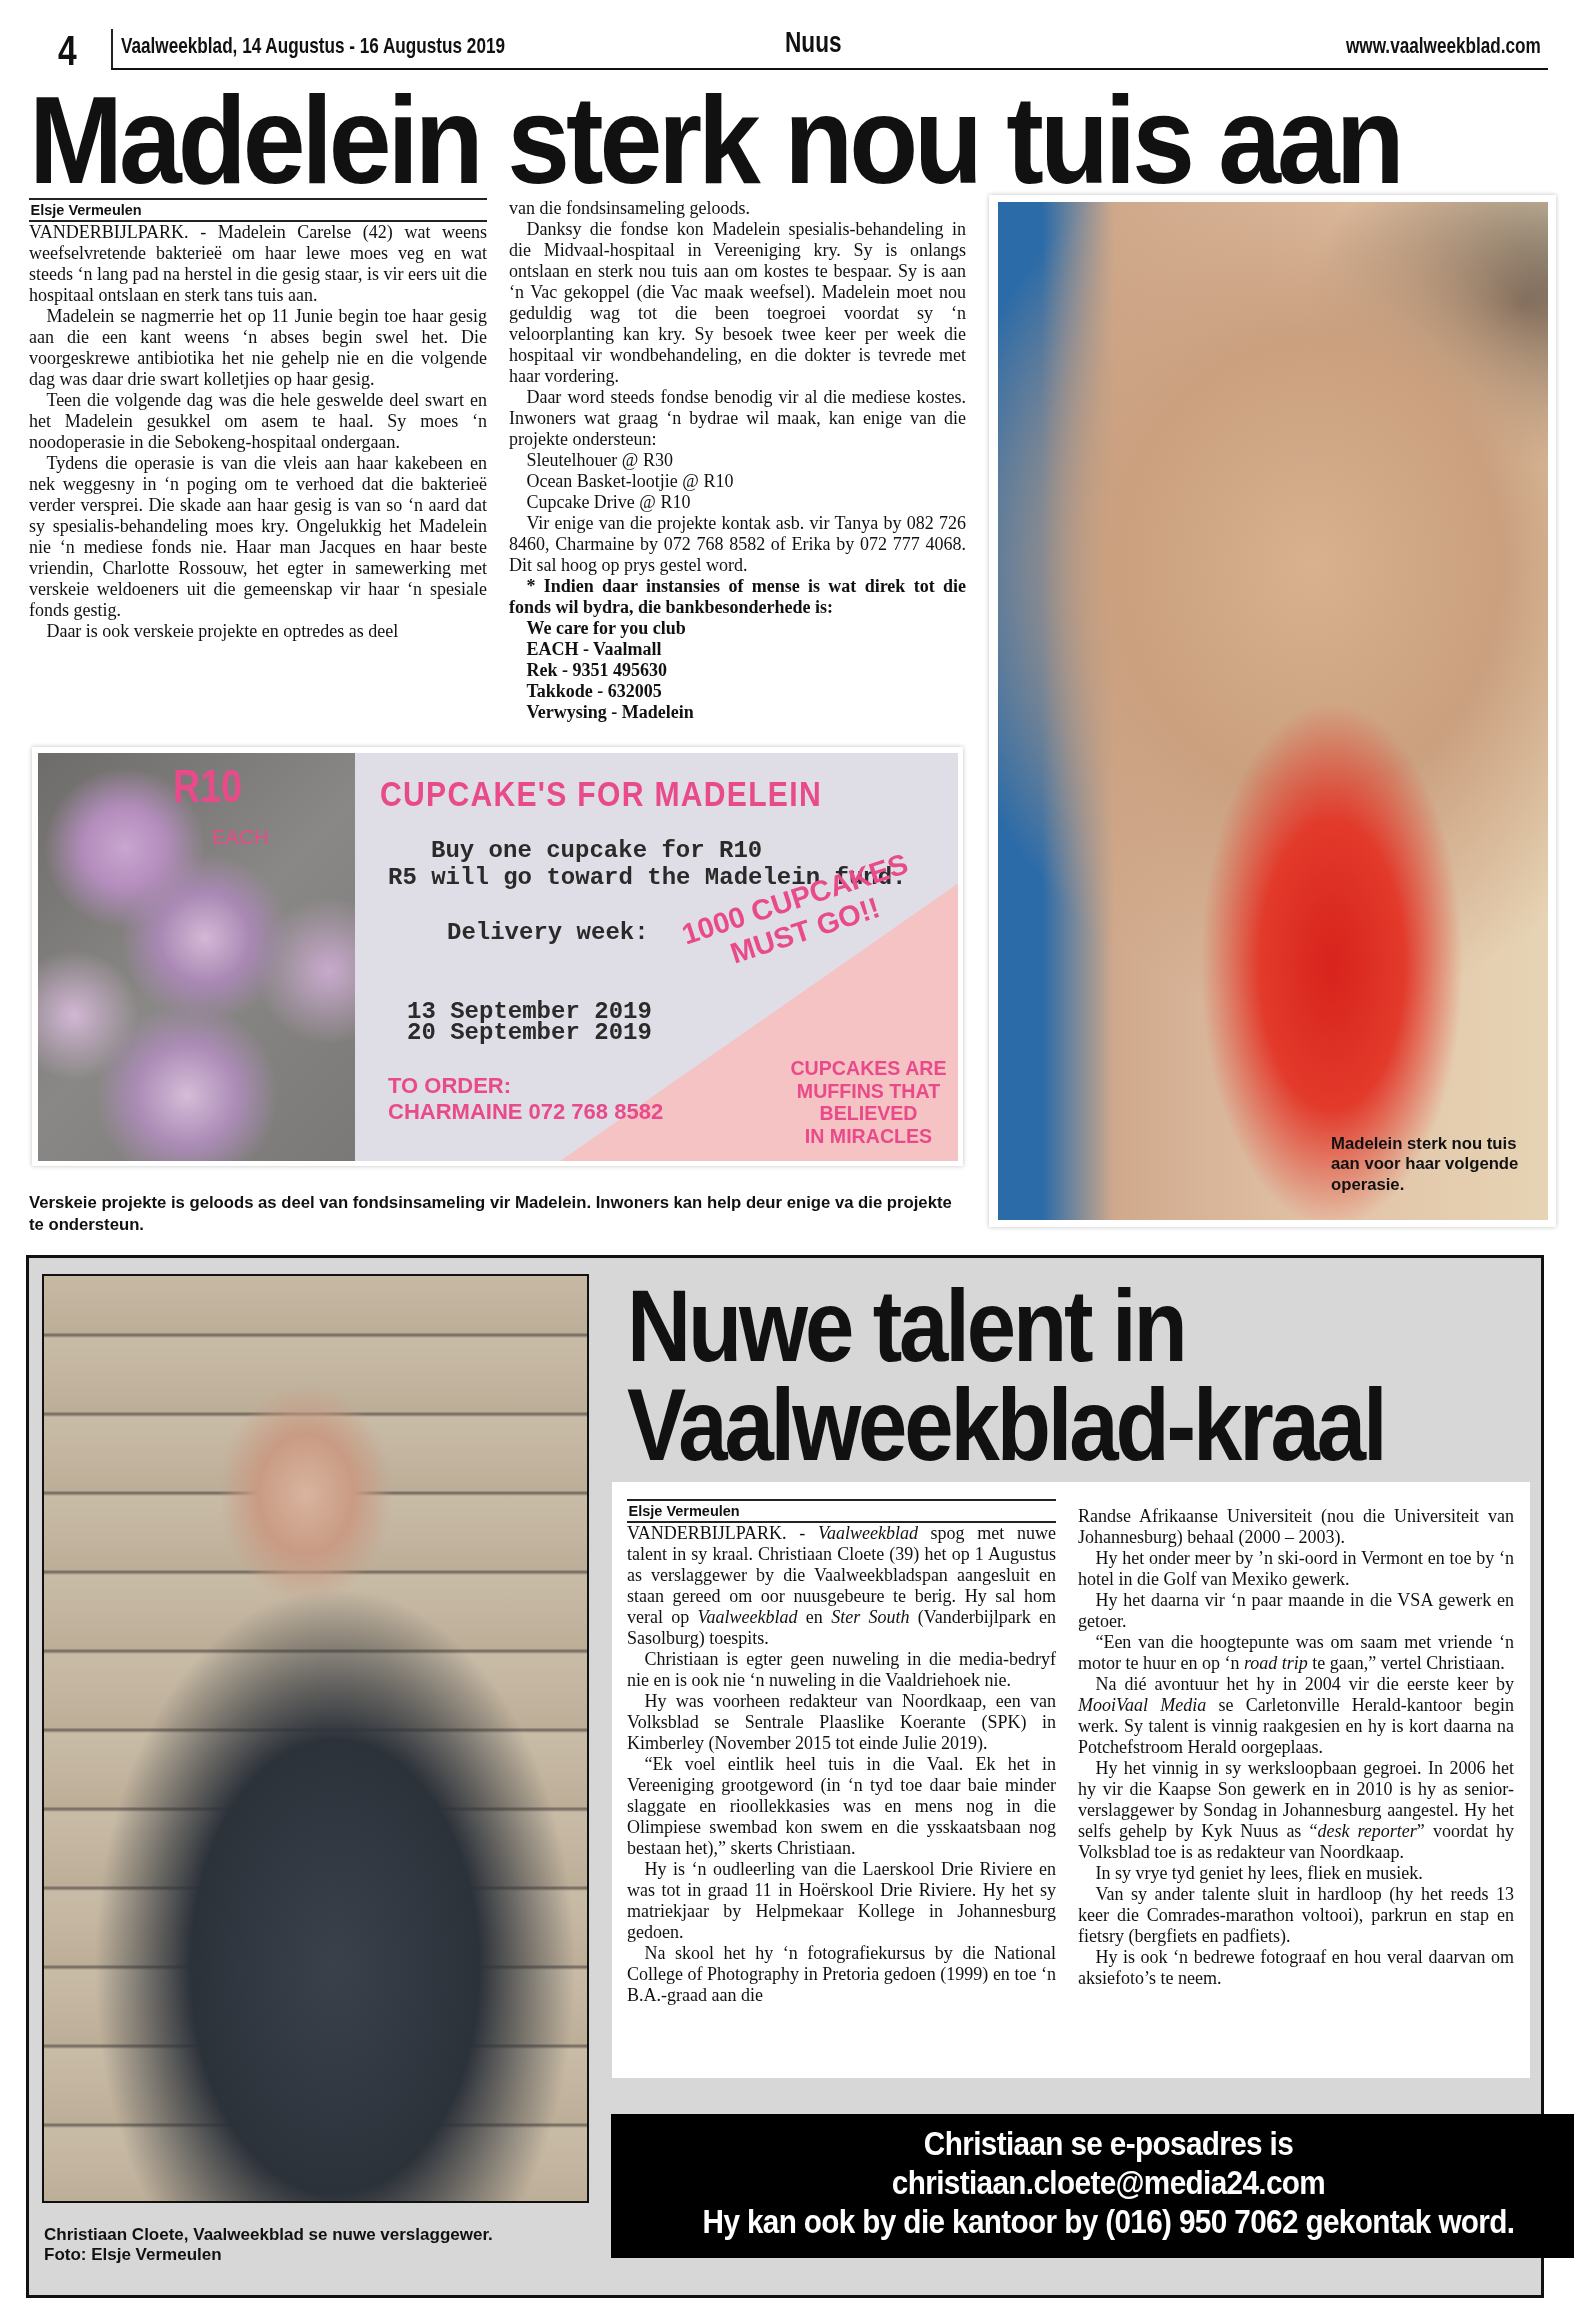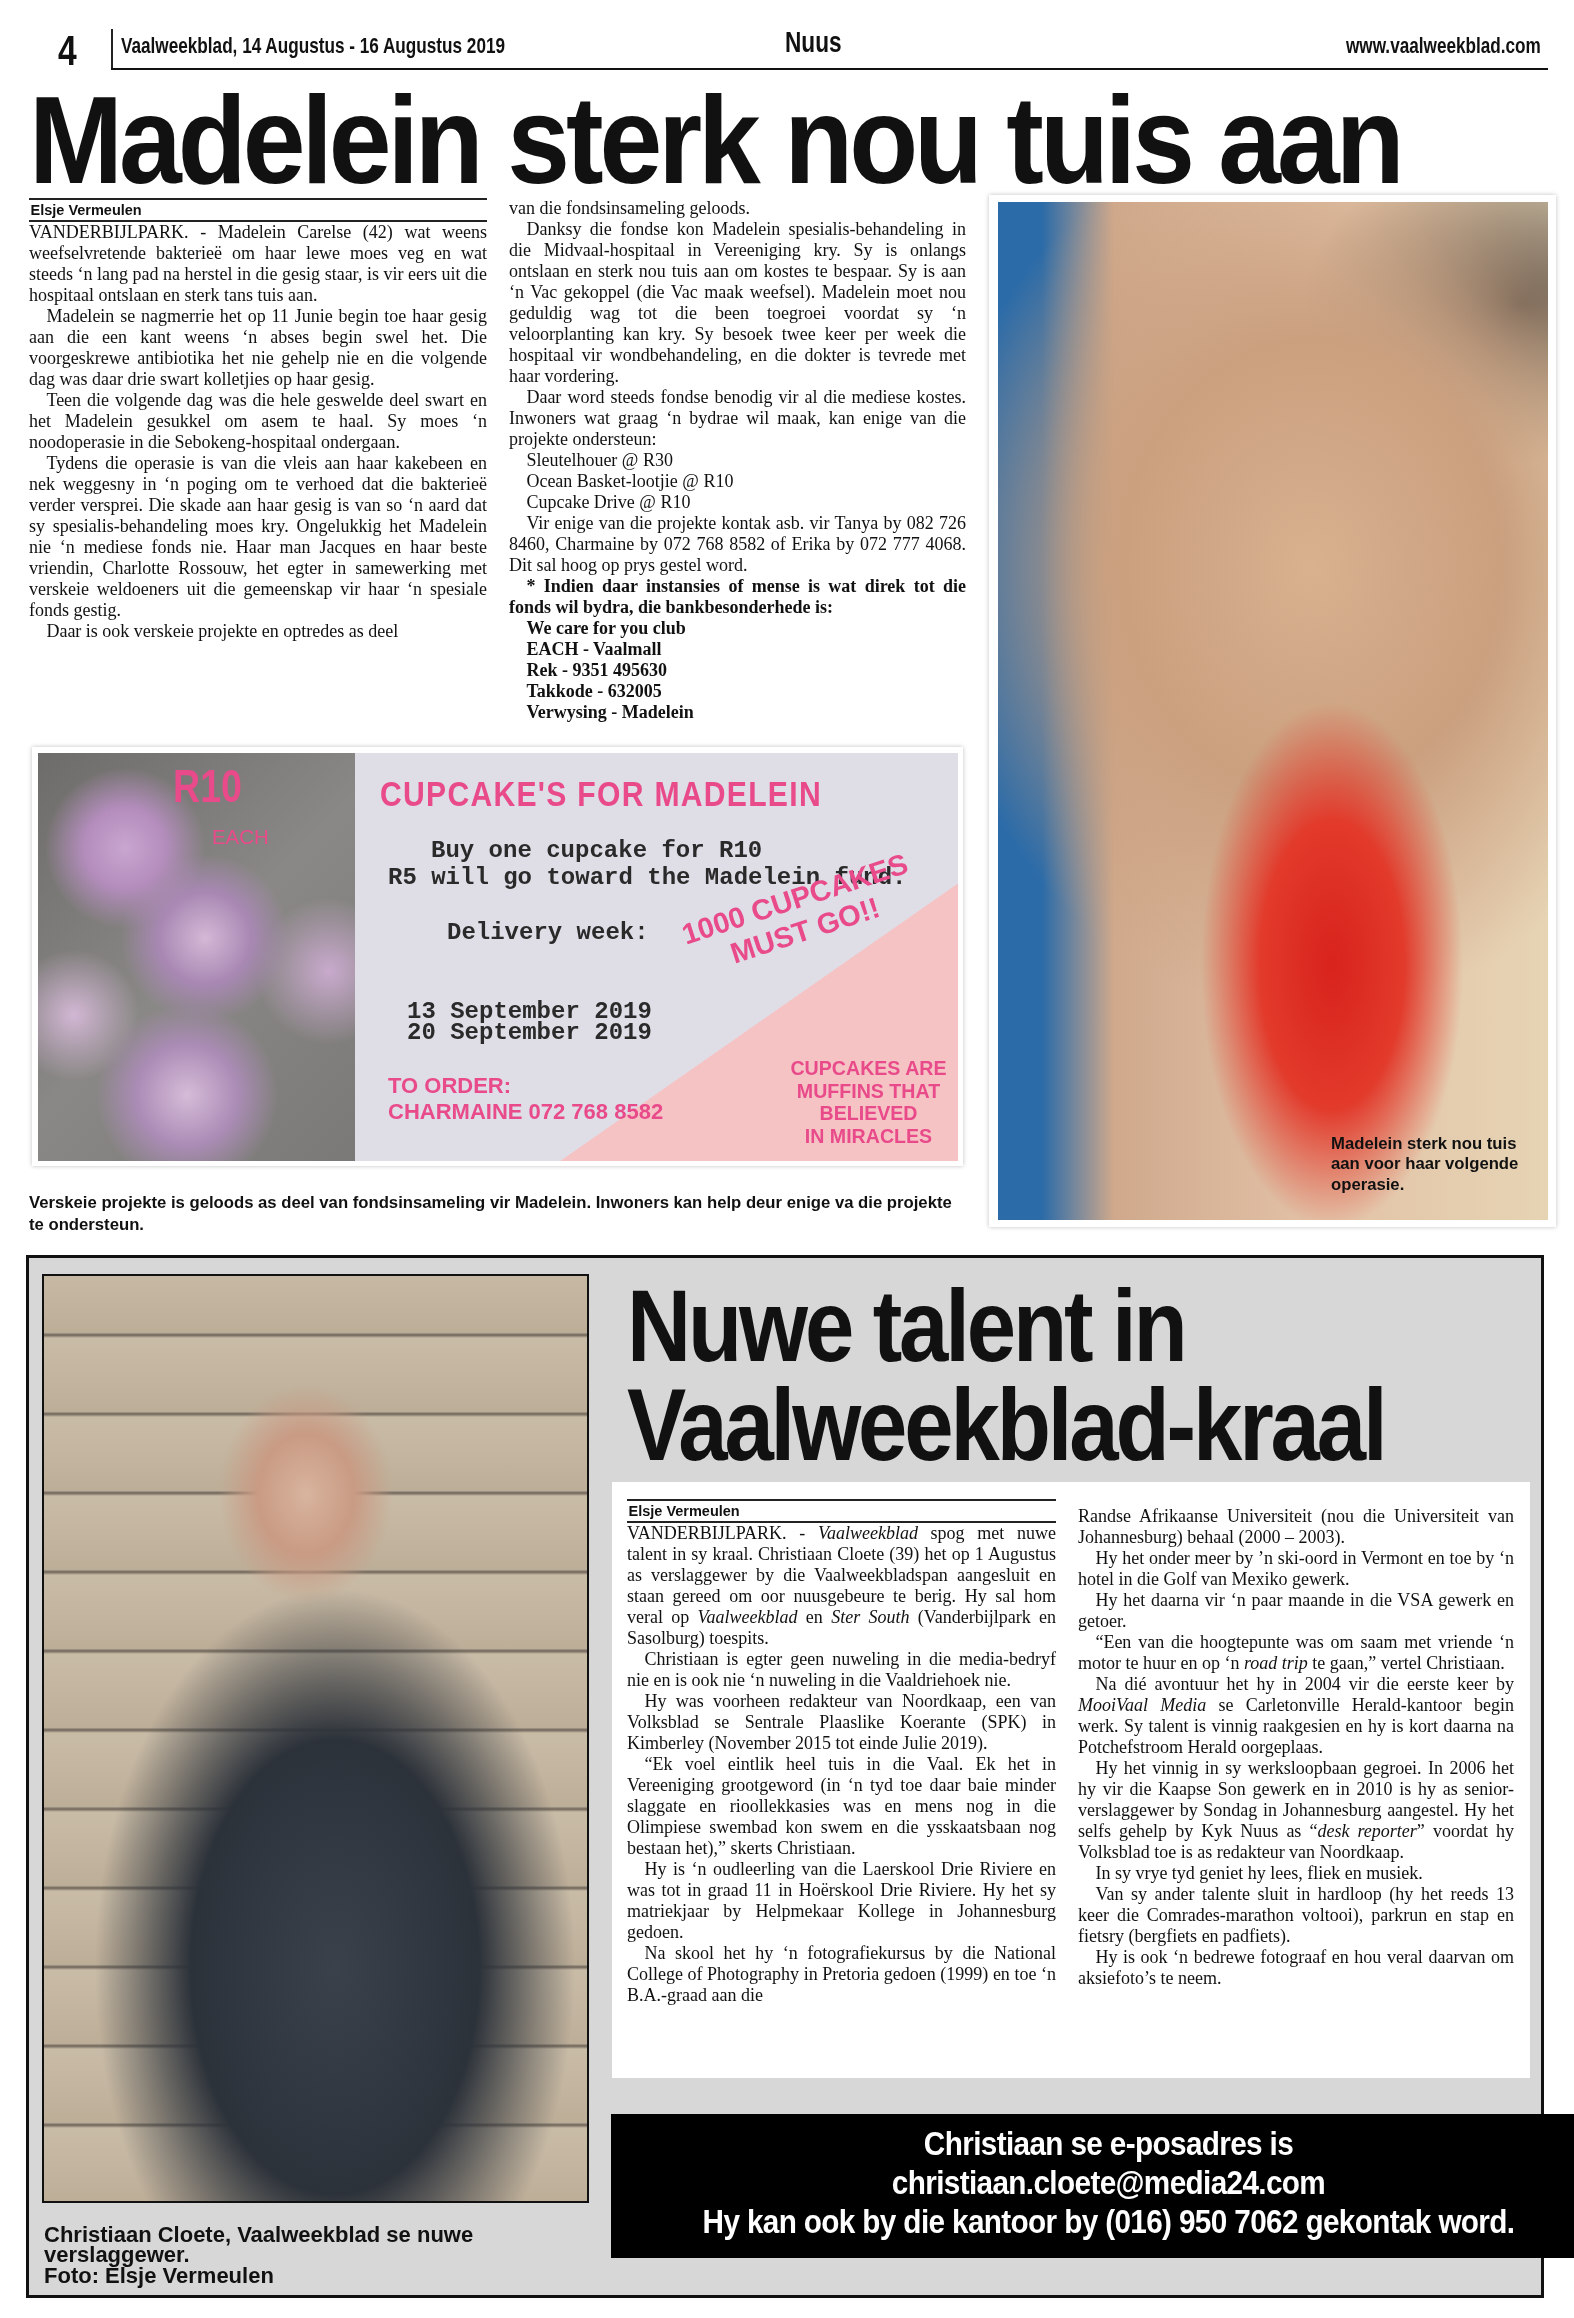--- a/index.html
+++ b/index.html
@@ -74,21 +74,21 @@
 
     
     .box2 { left: 26px; top: 1255px; width: 1518px; height: 1043px; background: #d7d7d7; border: 3.6px solid #111; }
     .man-frame { left: 42px; top: 1274px; width: 547px; height: 929px; border: 2.9px solid #111; overflow: hidden;
       background:
         radial-gradient(ellipse 87px 109px at 262px 218px, #d8b49e 0%, #c99b84 55%, rgba(201,155,132,0) 100%),
         radial-gradient(ellipse 240px 378px at 291px 691px, #3a414b 0%, #2c323a 60%, rgba(44,50,58,0) 100%),
         repeating-linear-gradient(0deg, #bdae98 0px, #c9bca7 73px, #6e6458 76px, #c9bca7 79px),
         #c2b4a0;
     }
-    .man-caption { left: 44px; top: 2225px; width: 553px; font-family: "Liberation Sans", sans-serif; font-weight: bold; font-size: 22px; line-height: 20.4px; }
+    .man-caption { left: 44px; top: 2225px; width: 553px; font-family: "Liberation Sans", sans-serif; font-weight: bold; font-size: 17px; line-height: 20.4px; }
 
     .headline2 { left: 627px; top: 1277px; font-family: "Liberation Sans", sans-serif; font-weight: bold; font-size: 102px; line-height: 99px; letter-spacing: -3.6px; white-space: nowrap; transform: scaleX(0.87); transform-origin: left top; }
 
     .article2 { left: 612px; top: 1482px; width: 918px; height: 596px; background: #fff; }
     .a2col1 { left: 627px; top: 1499px; width: 429px; }
     .a2col2 { left: 1078px; top: 1506px; width: 436px; }
 
     .contact-box { left: 611px; top: 2114px; width: 995px; height: 144px; background: #000; color: #fff; text-align: center; font-family: "Liberation Sans", sans-serif; font-weight: bold; }
     .contact-box div { font-size: 33px; line-height: 39px; letter-spacing: -0.7px; transform: scaleX(0.9); }
     .contact-box .c1 { padding-top: 10.2px; }

